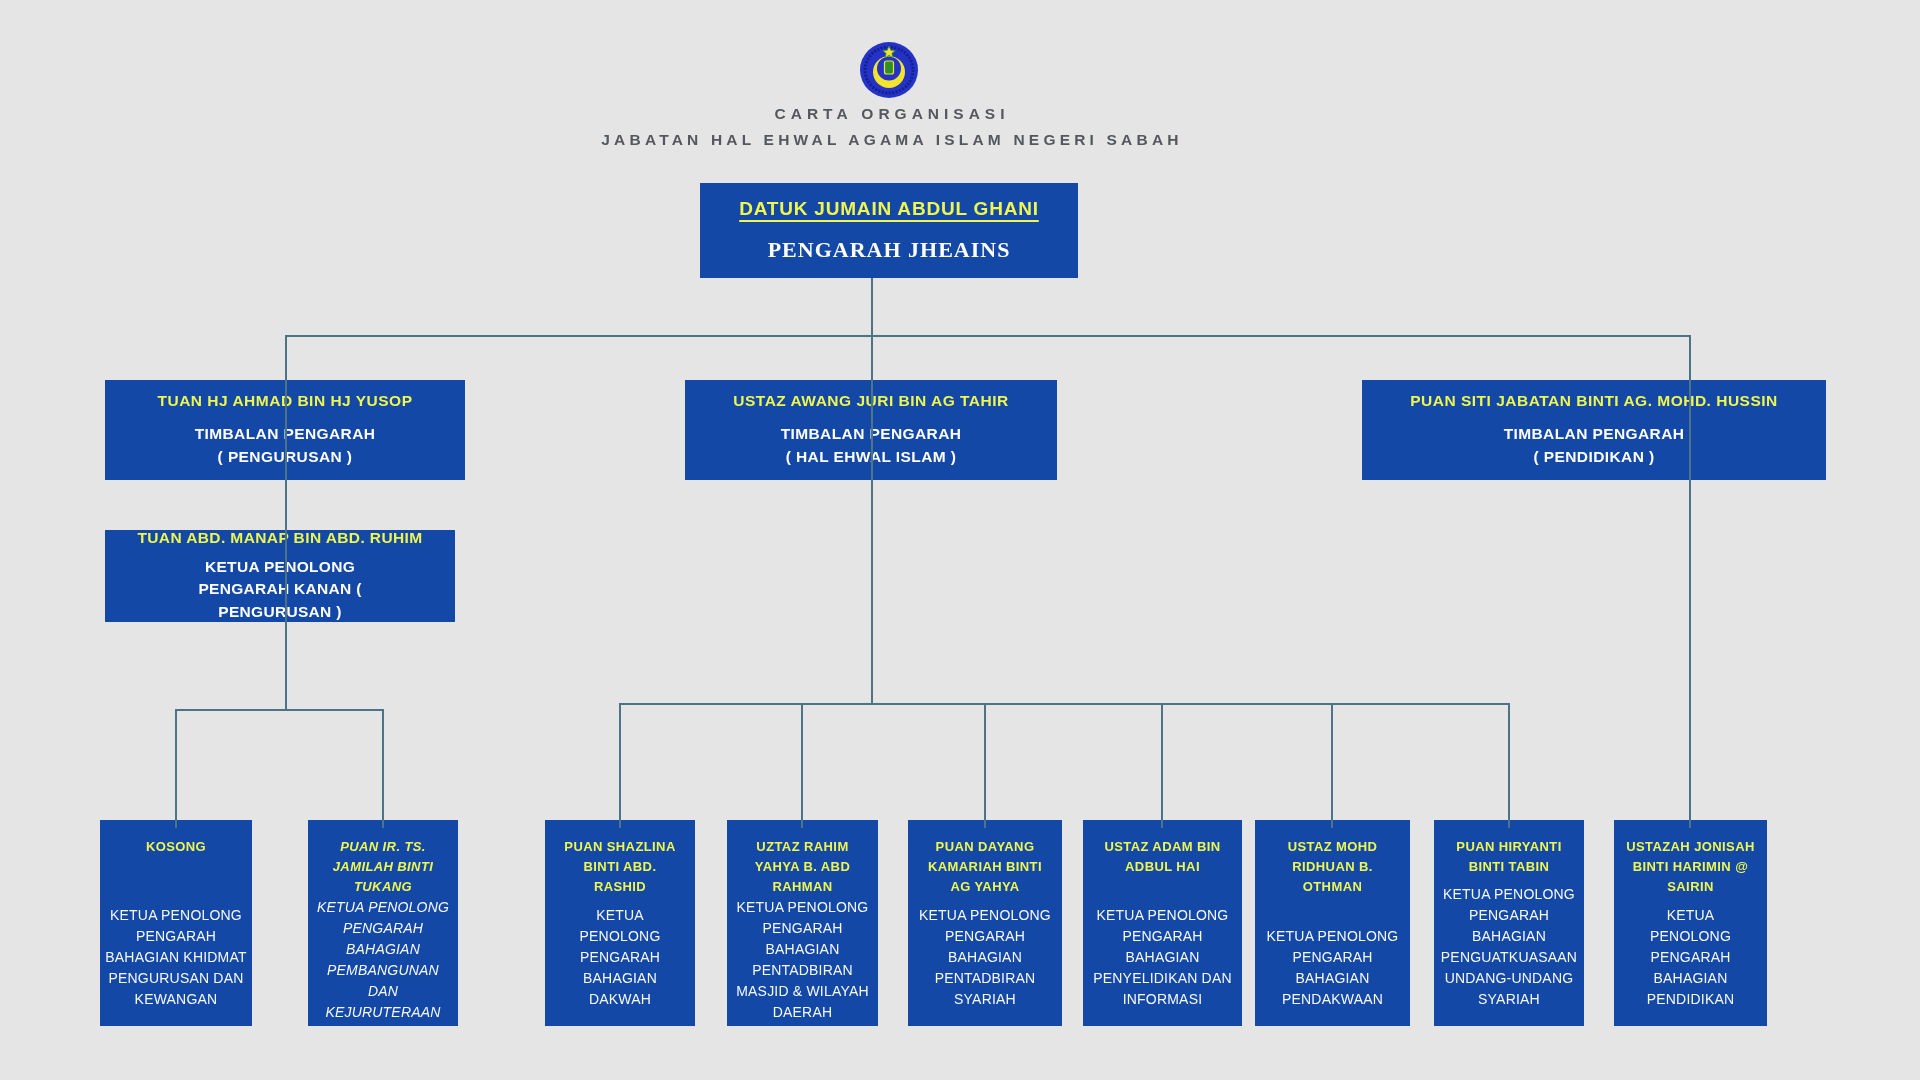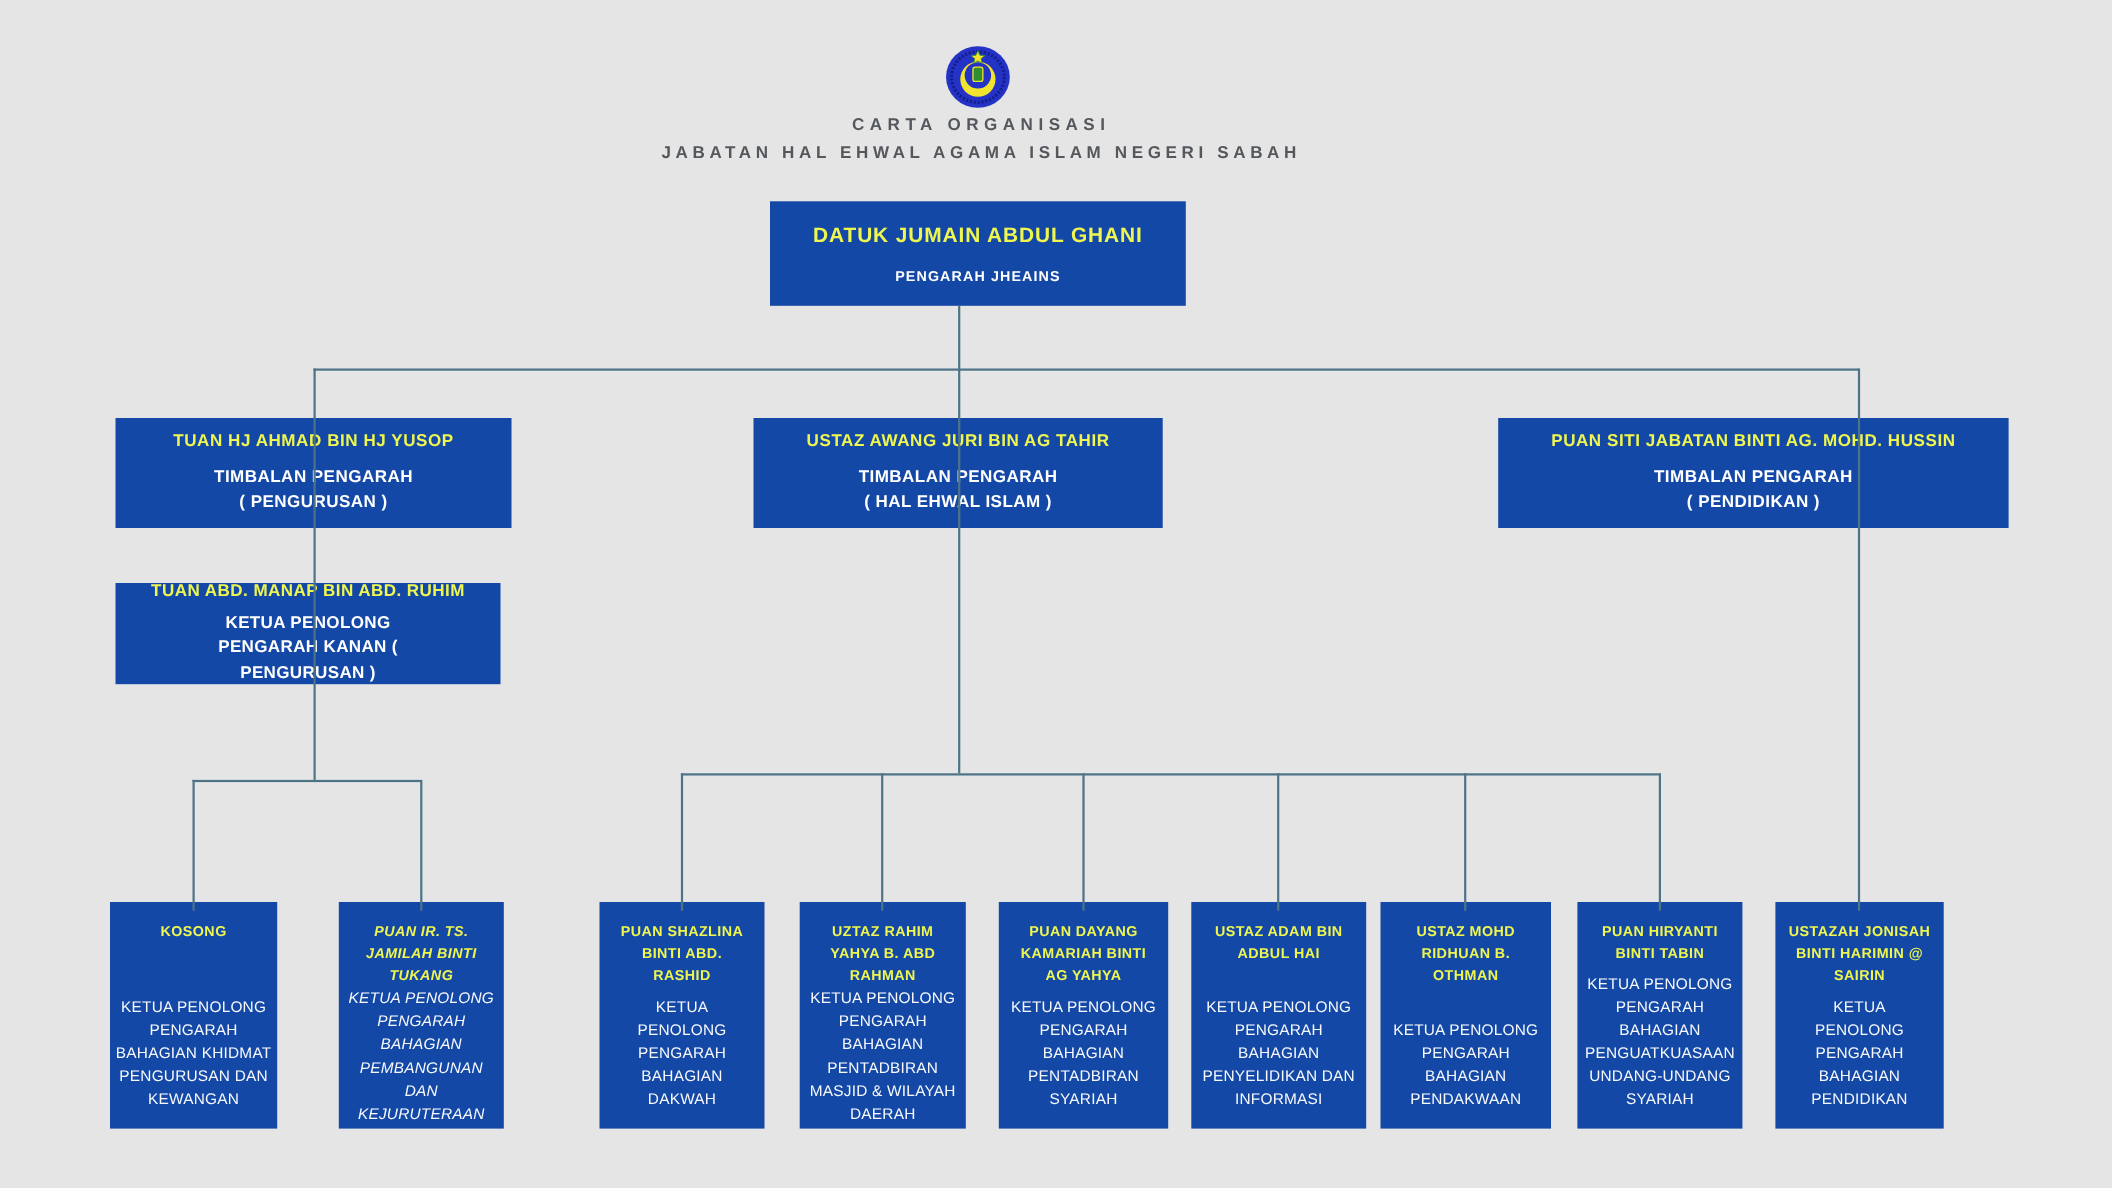--- a/index.html
+++ b/index.html
@@ -21,23 +21,23 @@
   
   .box{
     position:absolute;background:#1348a6;color:#ffffff;z-index:2;
     display:flex;flex-direction:column;align-items:center;justify-content:center;
     text-align:center;box-sizing:border-box;
   }
   .nm{color:#eef64f;font-weight:700;}
   .rl{color:#ffffff;}
   
   .box-director{left:700px;top:183px;width:378px;height:95px;gap:17px;}
-  .box-director .nm{font-size:19px;letter-spacing:0.8px;
+  .box-director .nm{font-size:19px;letter-spacing:0.8px;text-decoration:underline;
      text-underline-offset:5px;text-decoration-thickness:2px;}
-  .box-director .rl{font-size:13px;font-weight:700;letter-spacing:1px;}
+  .box-director .rl{font-size:22px;font-weight:700;letter-spacing:1px;font-family:Liberation Serif, serif;}
   
   .box-deputy{height:100px;gap:13px;padding:0 8px;}
   .box-deputy .nm{font-size:15.5px;letter-spacing:0.5px;}
   .box-deputy .rl{font-size:15.5px;font-weight:700;line-height:1.45;letter-spacing:0.4px;}
   .box-deputy-1{left:105px;top:380px;width:360px;justify-content:center;}
   .box-deputy-2{left:685px;top:380px;width:372px;}
   .box-deputy-3{left:1362px;top:380px;width:464px;}
   
   .box-senior{left:105px;top:530px;width:350px;height:92px;gap:9px;}
   .box-senior .nm{font-size:15.5px;letter-spacing:0.4px;}

